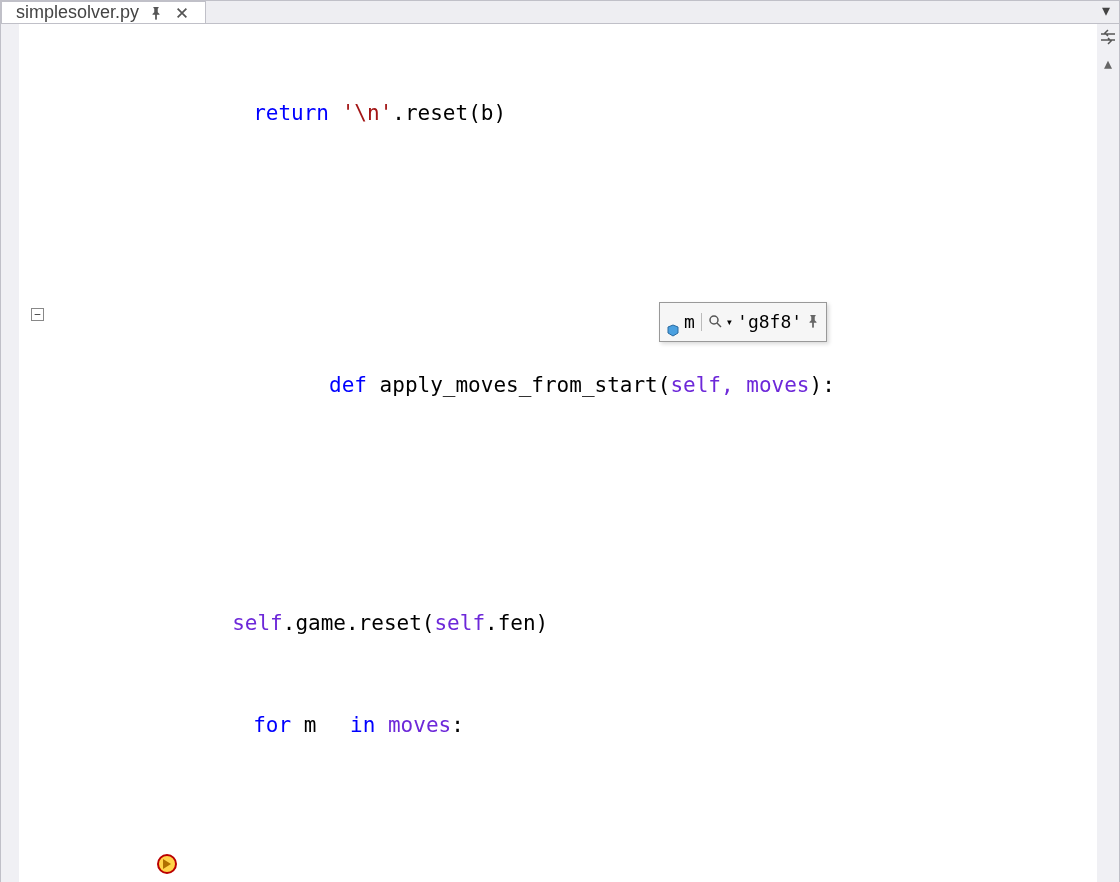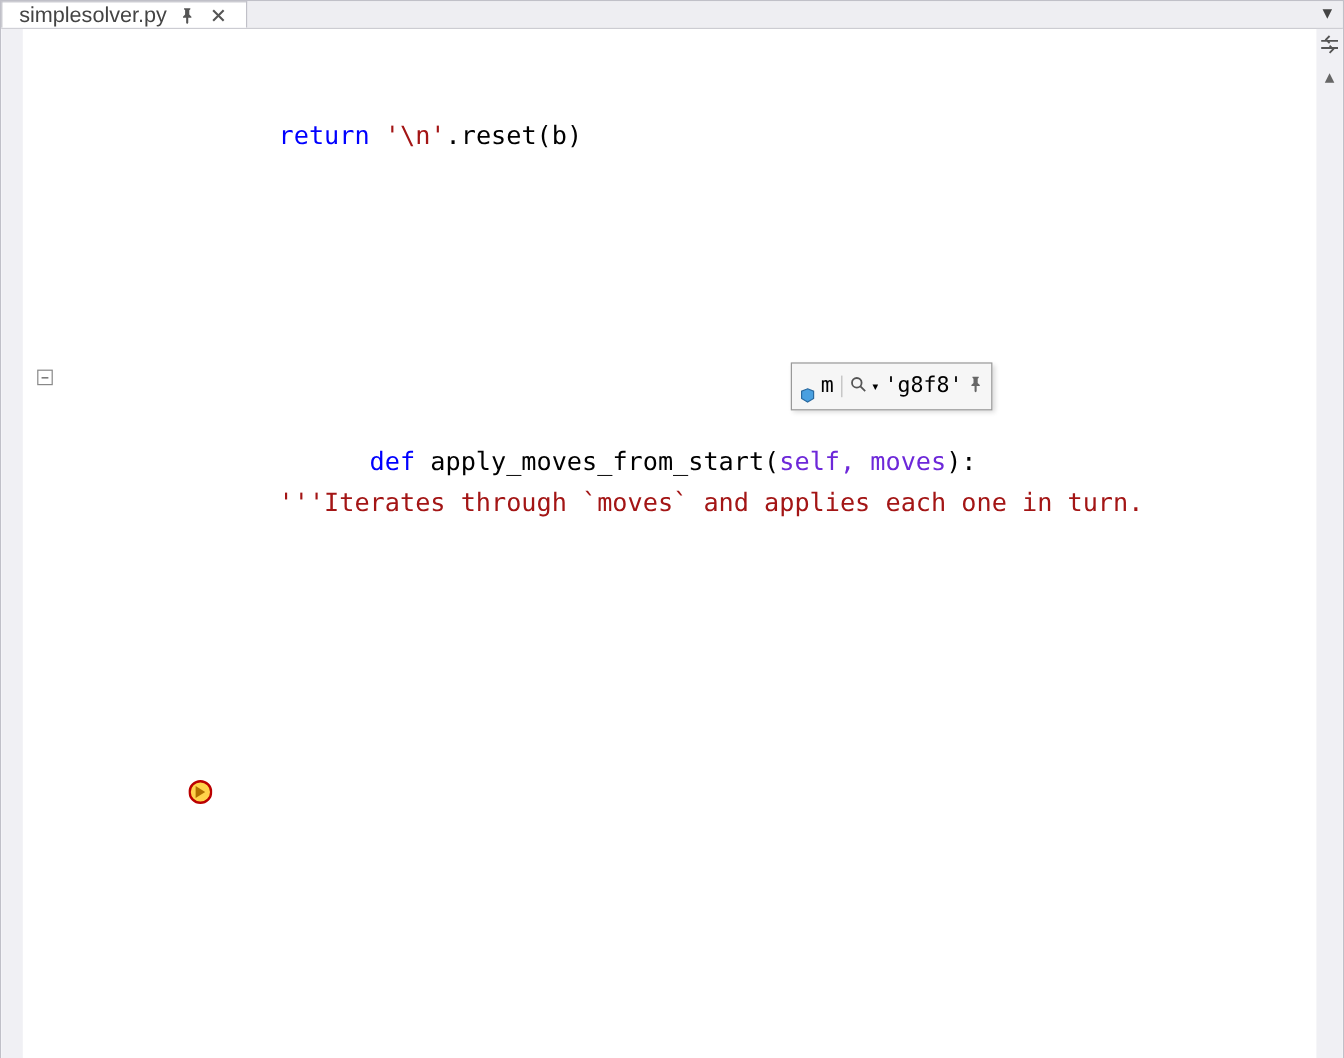--- a/index.html
+++ b/index.html
@@ -16,21 +16,21 @@
   .editor { flex: 1 1 auto; display: flex; flex-direction: column; background: #fff; border-top:1px solid #c0c0c8; }
   .editor-body { flex:1; display:flex; position:relative; overflow:hidden; }
   .gutter { width: 58px; background:#fff; border-right: none; position:relative; }
   .gutter-col { position:absolute; left:0; top:0; bottom:0; width:18px; background:#f0f0f4; }
   .codearea { flex:1; position:relative; font-family: Consolas, Menlo, monospace; font-size: 21px; line-height: 34px; white-space: pre; color:#000; padding-top:4px; }
   .right-strip { width:22px; background:#f0f0f4; display:flex; flex-direction:column; align-items:center; gap:4px; }
   .right-strip .split { width:18px; height:18px; margin-top:4px; cursor:pointer; }
   .right-strip .thumb { margin-top:auto; margin-bottom:20px; }
 
   .line { height:34px; position:relative; padding-left: 72px; }
-  .kw { color:#0000ff; }
+  .kw { color:#0000ff;margin-left:21px; }
   .str { color:#a31515; }
   .gray { color:#6d28d9; }
 
   .fold { position:absolute; left:-28px; top:8px; width:13px; height:13px; border:1px solid #888; background:#fff; font-size:11px; line-height:11px; text-align:center; color:#444; cursor:pointer; }
   .bp { position:absolute; left:-54px; top:6px; width:20px; height:20px; }
   .hl { position:absolute; left:-2px; right:10px; top:0; height:34px; border:1px solid #bcd4e0; background: rgba(230,244,250,0.6); z-index:-1; }
 
   .datatip { position:absolute; display:inline-flex; align-items:center; gap:4px; background:#f6f6f6; border:1px solid #999; padding:2px 6px; font-family: Consolas, monospace; font-size:18px; box-shadow:2px 2px 4px rgba(0,0,0,0.15); }
   .datatip .sep { width:1px; height:18px; background:#bbb; margin:0 2px; }
   .cube { width:14px; height:14px; display:inline-block; }
@@ -63,22 +63,24 @@
         <div class="gutter-col"></div>
       </div>
 
       <div class="codearea">
         <div class="line"><span class="gray">        </span><span class="kw">return</span><span> </span><span class="str">'</span><span class="str">\n</span><span class="str">'</span><span>.reset(b)</span></div>
         <div class="line"></div>
         <div class="line">
           <span class="fold">−</span>
           <span>    </span><span class="kw">def</span><span> apply_moves_from_start</span><span>(</span><span class="gray">self</span><span class="gray">, </span><span class="gray">moves</span><span>):</span>
         </div>
-        <div class="line"><span>        </span><span class="str">'''Iterates through `moves` and applies each one in turn.</span></div>
+        <div class="line"><span>        </span></div>
         <div class="line"></div>
+        <div class="line"><span>        </span><span class="gray">self</span><span>.game.reset(</span><span class="gray">self</span><span>.fen)</span></div>
+        <div class="line"><span>        </span><span class="kw">for</span><span> m </span><span class="kw">in</span><span class="gray"> moves</span><span>:</span></div>
         <div class="line">
           <div class="hl"></div>
           <span class="bp">
             <svg viewBox="0 0 20 20" width="20" height="20">
                 <circle cx="10" cy="10" r="9" fill="#ffd34a" stroke="#b00" stroke-width="2"></circle>
                 <path d="M6 5l8 5-8 5z" fill="#b07000"></path>
               </svg>
           </span>
           
         </div>

